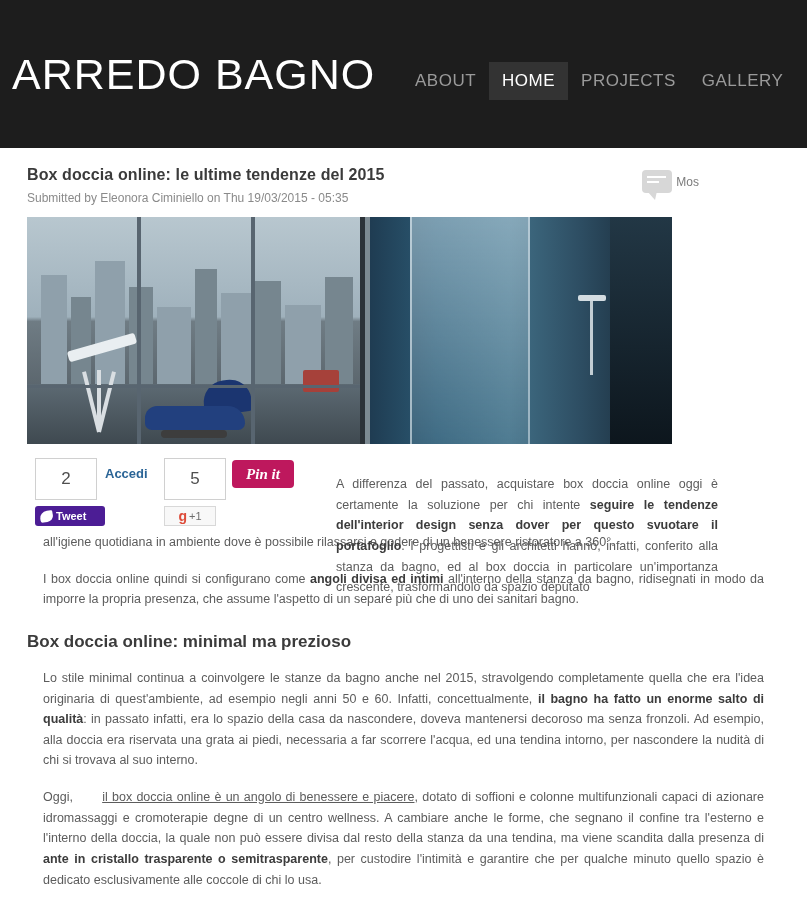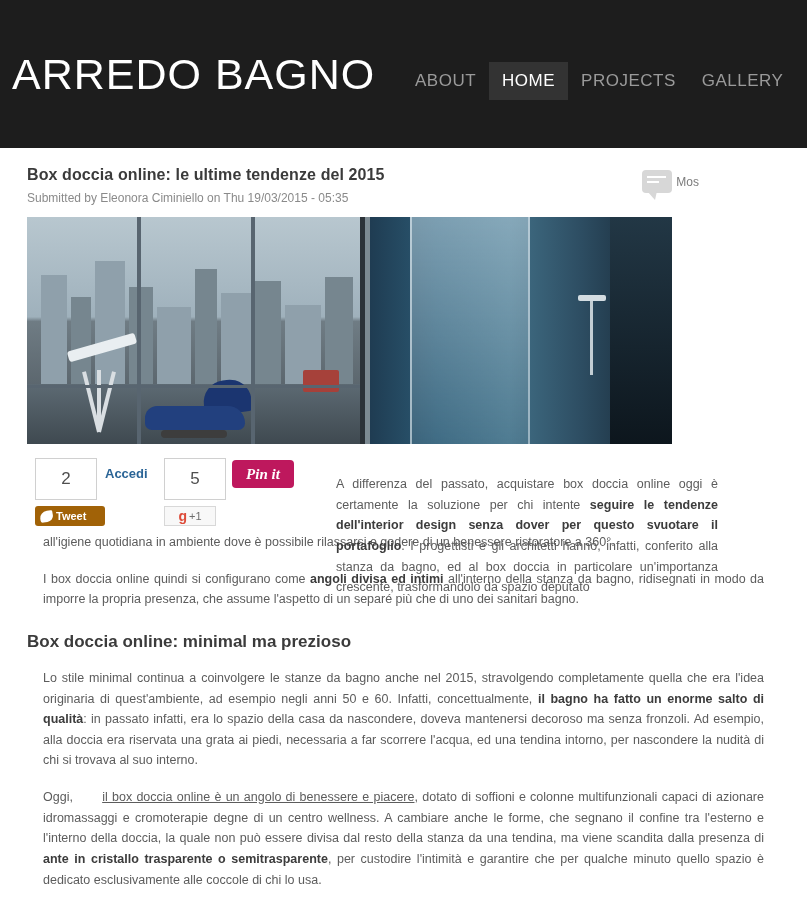--- a/index.html
+++ b/index.html
@@ -265,21 +265,21 @@
     left: 78px; top: 8px;
     font-size: 13px;
     font-weight: bold;
     color: #2a6496;
     cursor: pointer;
   }
   .tweet-btn {
     position: absolute;
     left: 8px; top: 48px;
     width: 70px; height: 20px;
-    background: #a16207;
+    background: #4c1d95;
     border-radius: 3px;
     display: flex;
     align-items: center;
     gap: 3px;
     padding-left: 5px;
   }
   .tweet-btn span {
     color: #fff; font-size: 11px; font-weight: bold;
   }
   .bird {

